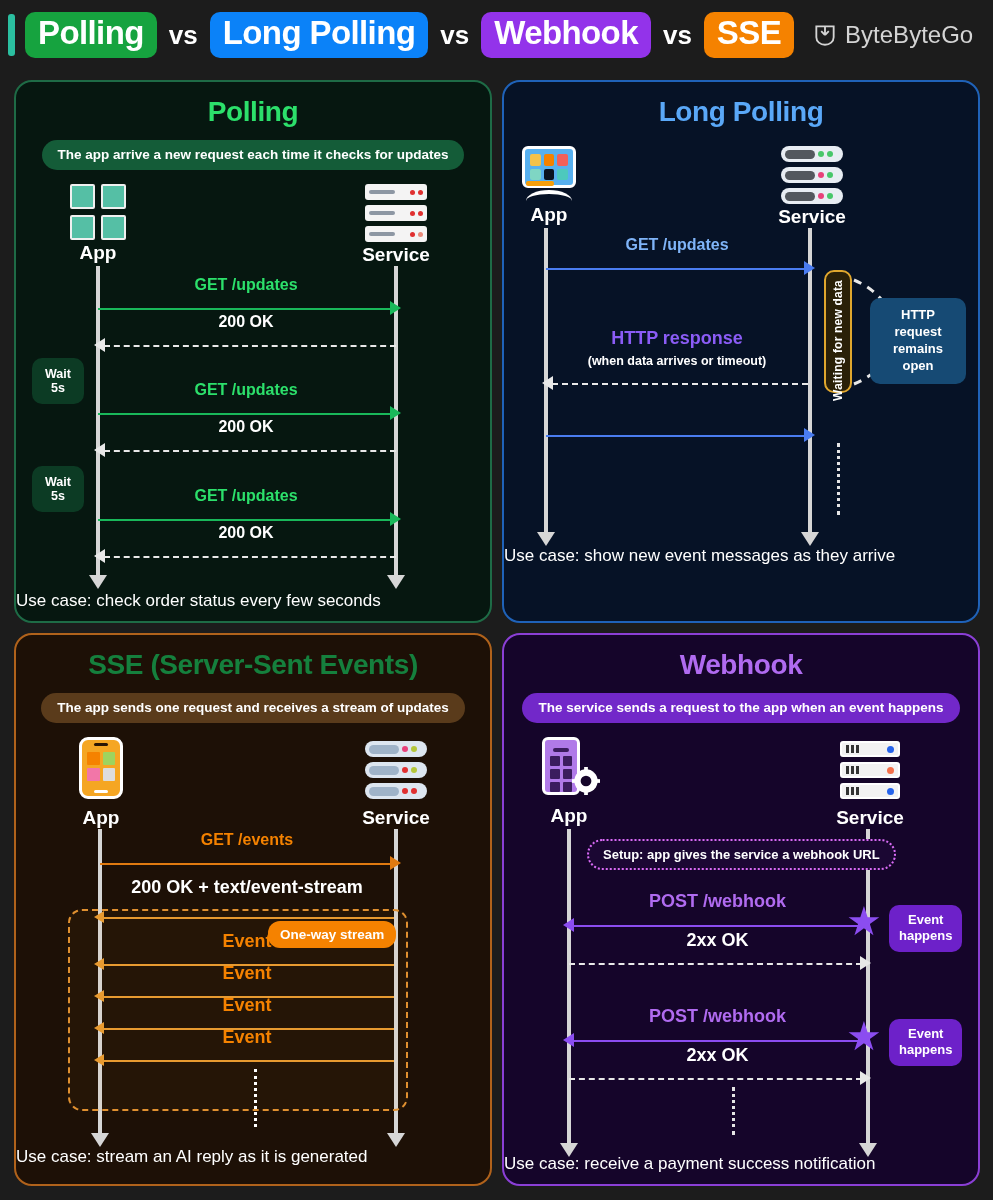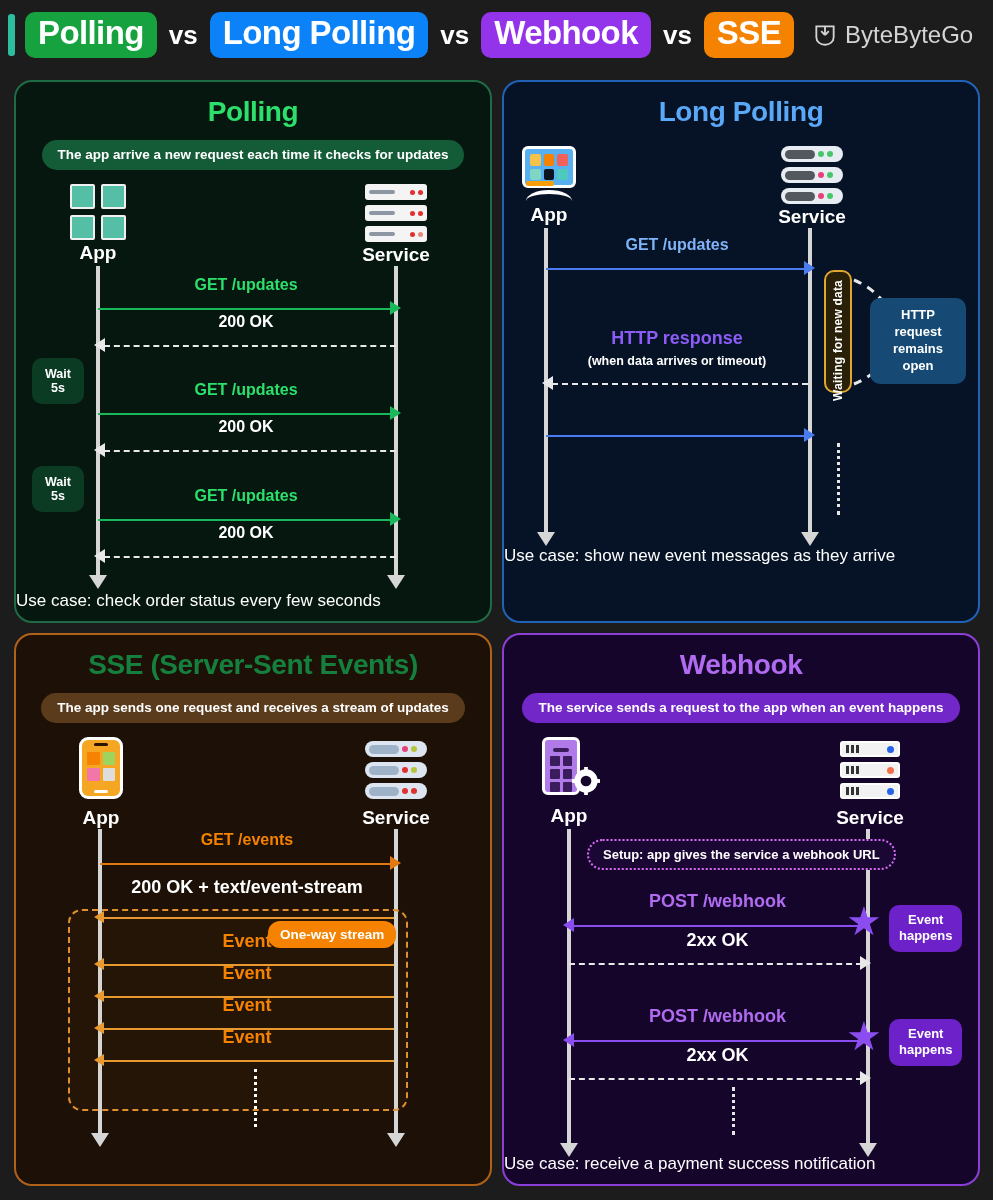--- a/index.html
+++ b/index.html
@@ -391,20 +391,21 @@
       <div class="msg-label" style="left:84px; top:166px; width:294px; color:#f58200; font-size:18px;">Event</div>
       <div class="line solid" style="left:88px; top:199px; width:290px; border-top:2px solid #e89a30;"></div>
       <div class="arrowhead" style="left:78px; top:193px; border-top:6px solid transparent; border-bottom:6px solid transparent; border-right:10px solid #e89a30;"></div>
 
       <div class="msg-label" style="left:84px; top:198px; width:294px; color:#f58200; font-size:18px;">Event</div>
       <div class="line solid" style="left:88px; top:231px; width:290px; border-top:2px solid #e89a30;"></div>
       <div class="arrowhead" style="left:78px; top:225px; border-top:6px solid transparent; border-bottom:6px solid transparent; border-right:10px solid #e89a30;"></div>
 
       <div class="vdots" style="left:238px; top:240px; height:58px; border-left-color:#ffffff;"></div>
 
+      <div class="usecase" style="top:318px;">Use case: stream an AI reply as it is generated</div>
     </div>
   </div>
 
   <div class="panel" id="panel-webhook">
     <div class="panel-title">Webhook</div>
     <div class="subtitle-wrap">
       <div class="subtitle">The service sends a request to the app when an event happens</div>
     </div>
 
     <div class="actors" style="margin-top:14px; height:92px;">

